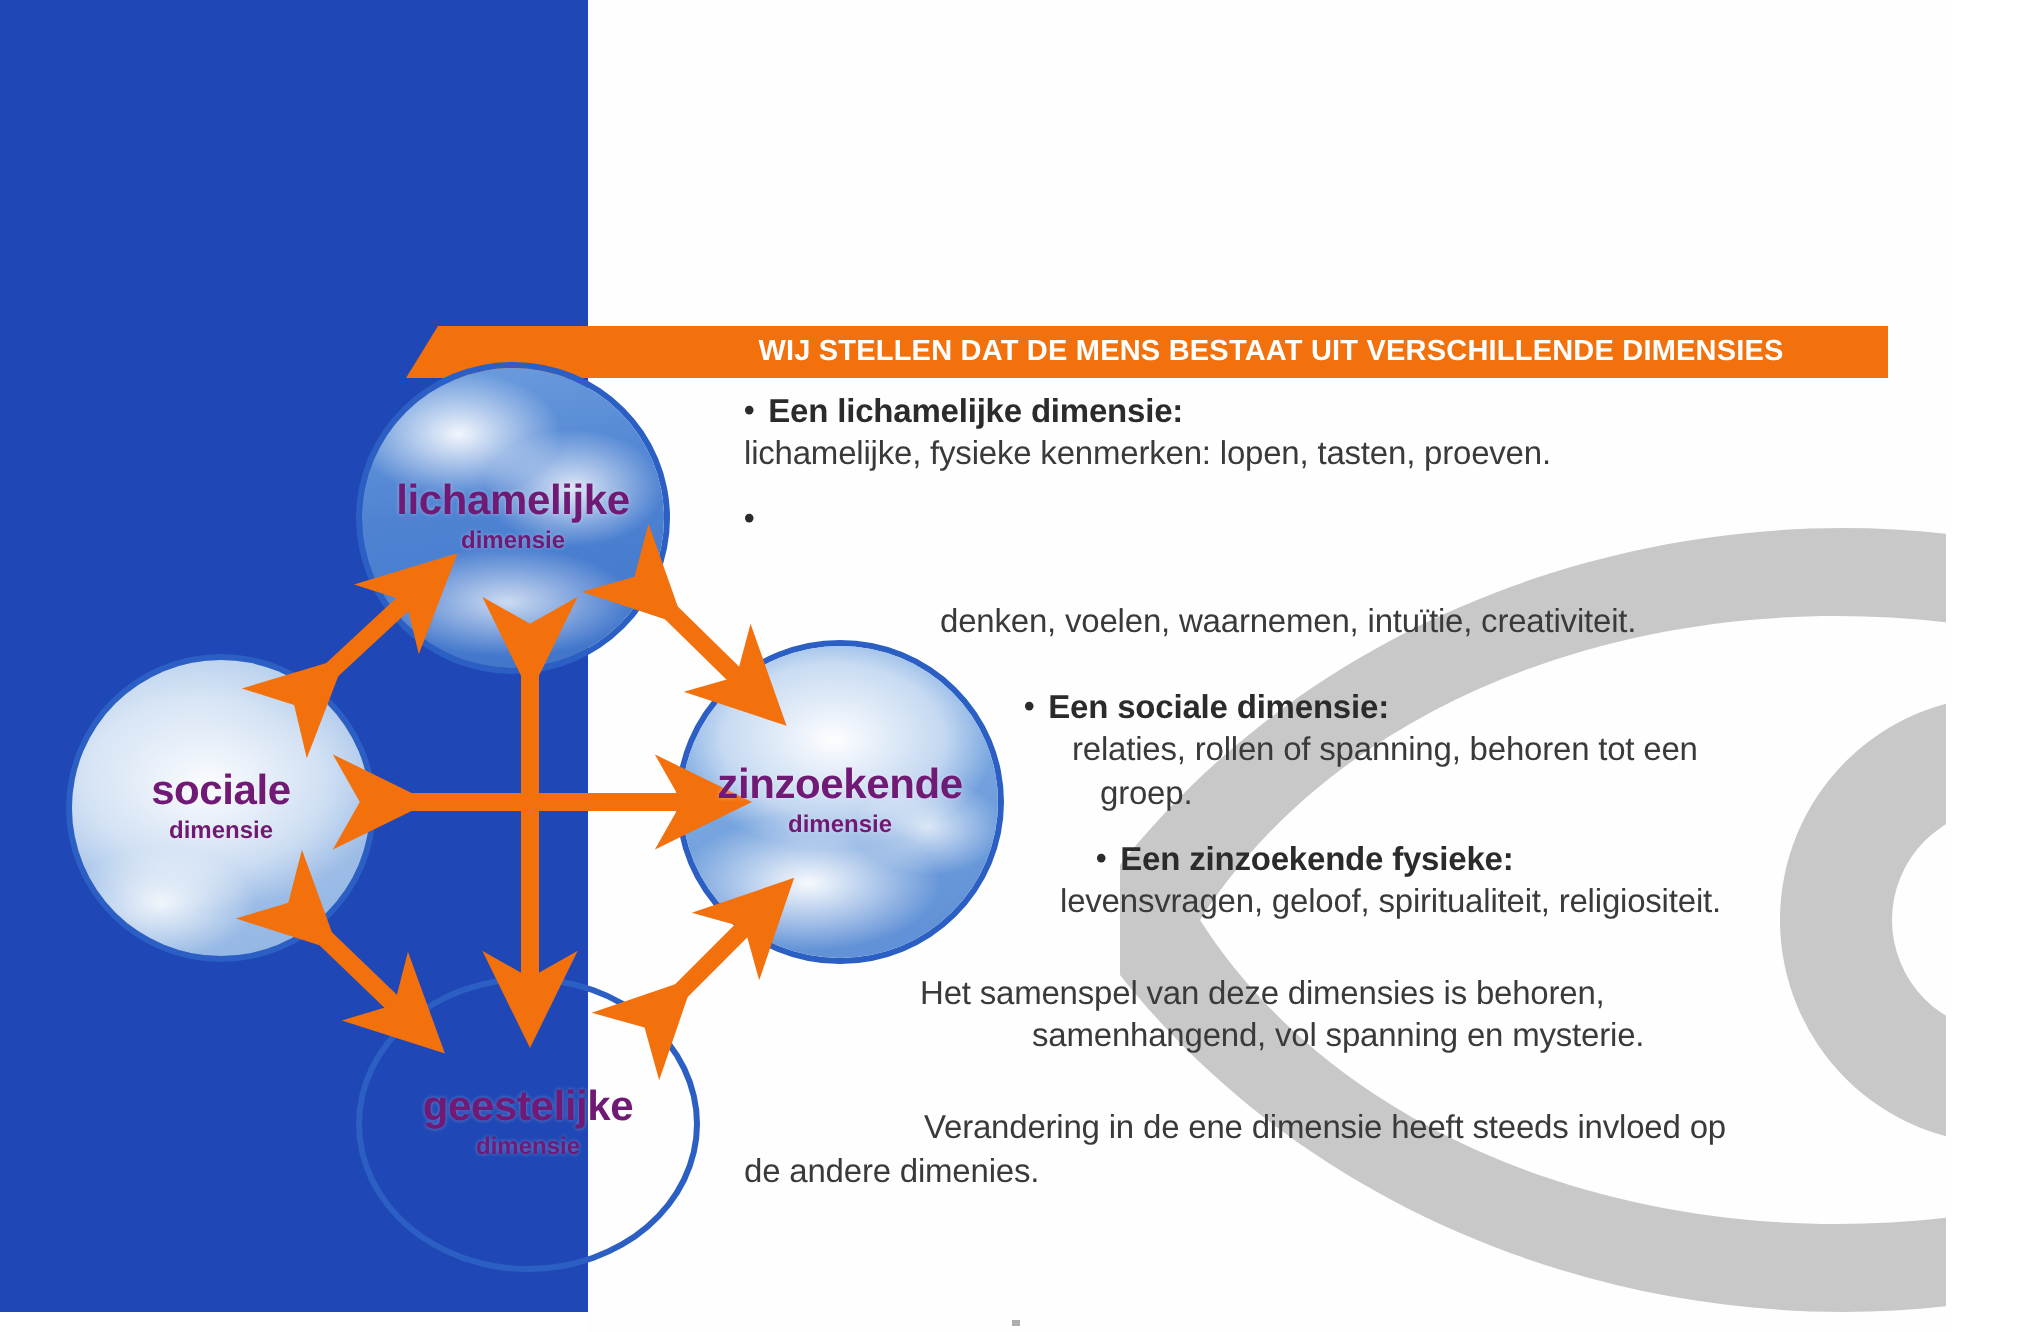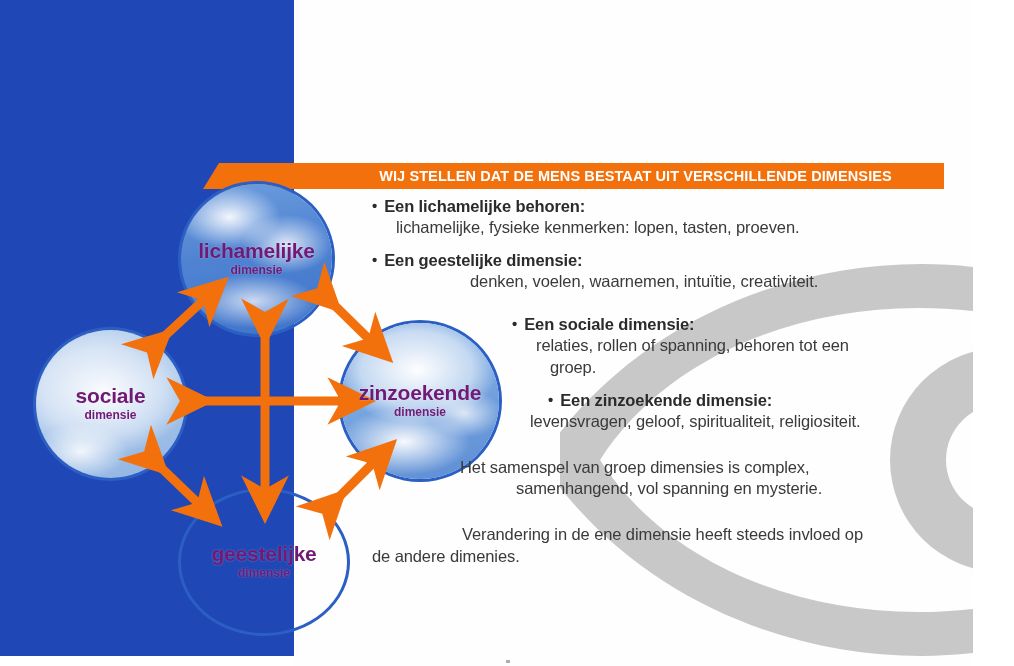--- a/index.html
+++ b/index.html
@@ -159,22 +159,22 @@
     color:#3a3a3a;
   }
   .para{
     font-size:16.5px;
     line-height:1.32;
     letter-spacing:-0.1px;
     color:#3a3a3a;
   }
 
   .i1{margin-left:0px;}
-  .i2{margin-left:24px;}
-  .i3{margin-left:98px;}
+  .i2{}
+  .i3{margin-left:98px;margin-top:32px;}
   .i4{margin-left:140px;}
   .i5{margin-left:164px;}
   .i6{margin-left:178px;}
   .i7{margin-left:176px;}
   .i8{margin-left:158px;}
   .i9{margin-left:88px;}
 
   .gap-a{height:11px;}
   .gap-c{height:12px;}
   .gap-d{height:22px;}
@@ -264,52 +264,51 @@
       <line x1="150" y1="457" x2="203" y2="508"></line>
 
       <line x1="328" y1="508" x2="378" y2="458"></line>
     </g>
   </svg>
 
   <div class="text-col">
 
     <div class="bullet-row i1">
       <span class="bullet-dot">•</span>
-      <span>Een lichamelijke behoren:</span>
+      <span>Een lichamelijke dimensie:</span>
     </div>
     <div class="sub-line i2">lichamelijke, fysieke kenmerken: lopen, tasten, proeven.</div>
 
     <div class="gap-a"></div>
 
     <div class="bullet-row i1">
       <span class="bullet-dot">•</span>
-      <span>Een geestelijke dimensie:</span>
     </div>
     <div class="sub-line i3">denken, voelen, waarnemen, intuïtie, creativiteit.</div>
 
     <div class="gap-d"></div>
 
     <div class="bullet-row i4">
       <span class="bullet-dot">•</span>
       <span>Een sociale dimensie:</span>
     </div>
     <div class="sub-line i5">relaties, rollen of spanning, behoren tot een</div>
     <div class="sub-line i6">groep.</div>
 
     <div class="gap-c"></div>
 
     <div class="bullet-row i7">
       <span class="bullet-dot">•</span>
-      <span>Een zinzoekende dimensie:</span>
+      <span>Een zinzoekende fysieke:</span>
     </div>
     <div class="sub-line i8">levensvragen, geloof, spiritualiteit, religiositeit.</div>
 
     <div class="gap-e"></div>
 
-    <div class="para i9">Het samenspel van groep dimensies is complex,</div>
+    <div class="para i9">Het samenspel van deze dimensies is behoren,</div>
     <div class="para i8" style="margin-left:144px;">samenhangend, vol spanning en mysterie.</div>
 
     <div class="gap-e"></div>
 
     <div class="para" style="margin-left:90px;">Verandering in de ene dimensie heeft steeds invloed op</div>
     <div class="para" style="margin-left:0px;">de andere dimenies.</div>
   </div>
 
   <div class="speck"></div>
 </div>

